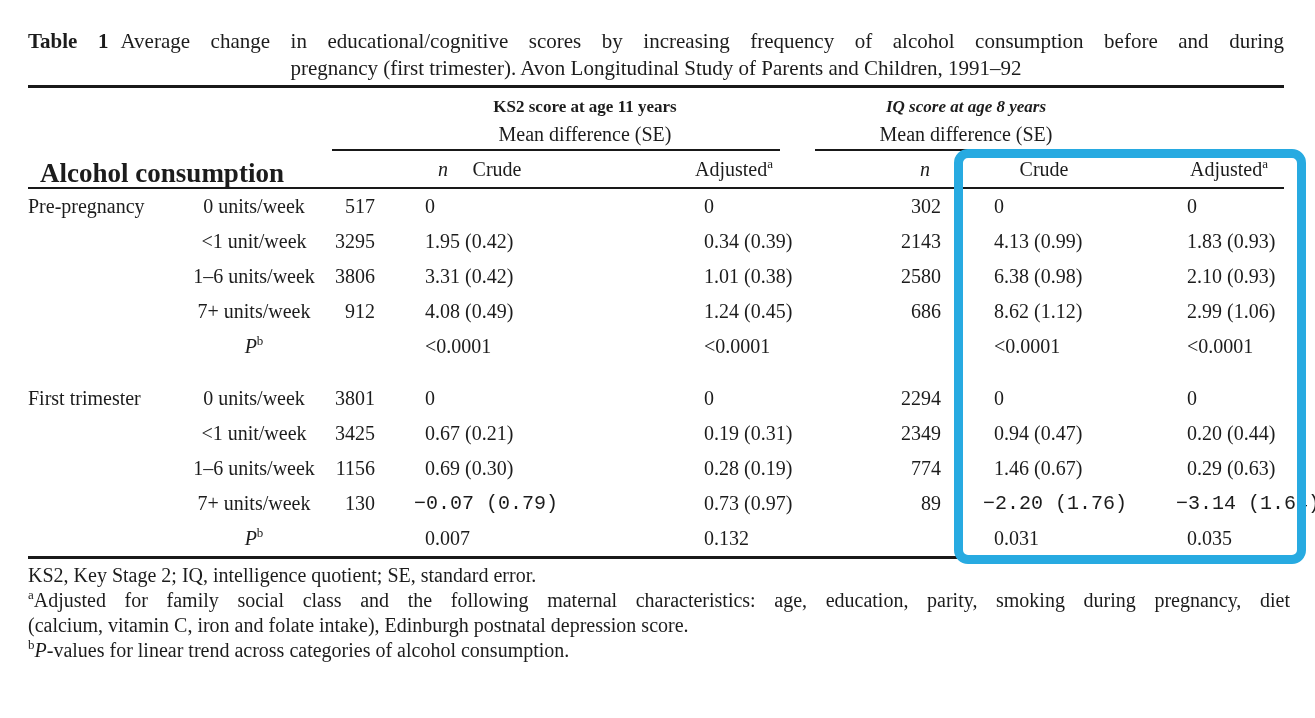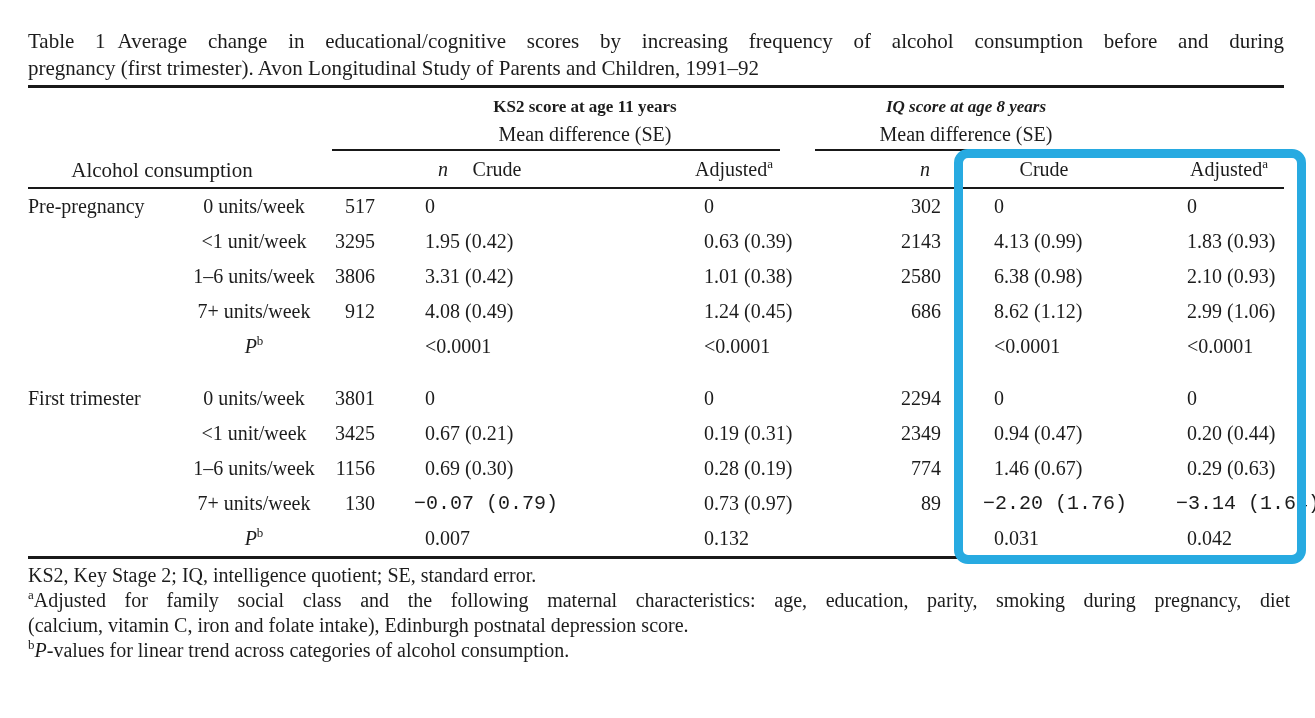--- a/index.html
+++ b/index.html
@@ -9,22 +9,22 @@
     width: 1315px;
     height: 718px;
     background: #ffffff;
     font-family: "Liberation Serif", "DejaVu Serif", serif;
     color: #1c1c1c;
     overflow: hidden;
   }
   
   .title-block { position: absolute; left: 28px; top: 28px; width: 1256px; font-size: 21px; }
   .title-line1 { white-space: normal; text-align: justify; text-align-last: justify; line-height: 27px; }
-  .title-line2 { line-height: 27px; white-space: nowrap; }
-  .title-label { font-weight: normal; margin-right: 12px; }
+  .title-line2 { line-height: 27px; white-space: nowrap; text-align: center; }
+  .title-label { font-weight: bold; margin-right: 12px; }
   
   .rule { position: absolute; background: #191919; }
   .rule-top    { left: 28px; top: 85px;  width: 1256px; height: 3px; }
   .rule-header { left: 28px; top: 187px; width: 1256px; height: 2px; }
   .rule-bottom { left: 28px; top: 556px; width: 1256px; height: 3px; }
   .rule-ks2    { left: 332px; top: 149px; width: 448px; height: 2px; }
   .rule-iq     { left: 815px; top: 149px; width: 469px; height: 2px; }
   
   .hdr { position: absolute; white-space: nowrap; font-size: 20px; }
   .hdr.center { transform: translateX(-50%); }
@@ -75,21 +75,21 @@
   <div class="rule rule-ks2"></div>
   <div class="rule rule-iq"></div>
   <div class="rule rule-header"></div>
   <div class="rule rule-bottom"></div>
 
   <div class="hdr center spanner-title" style="left:585px; top:97px;">KS2 score at age 11 years</div>
   <div class="hdr center" style="left:585px; top:123px;">Mean difference (SE)</div>
   <div class="hdr center spanner-title" style="left:966px; top:97px;font-style:italic;">IQ score at age 8 years</div>
   <div class="hdr center" style="left:966px; top:123px;">Mean difference (SE)</div>
 
-  <div class="hdr center" style="left:162px; top:158px; font-weight:normal; font-size:21px;">Alcohol consumption</div>
+  <div class="hdr center" style="left:162px; top:158px; font-weight:bold; font-size:27px;">Alcohol consumption</div>
   <div class="hdr center it" style="left:443px; top:158px;">n</div>
   <div class="hdr center" style="left:497px; top:158px;">Crude</div>
   <div class="hdr center" style="left:734px; top:158px;"><span>Adjusted</span><sup>a</sup></div>
   <div class="hdr center it" style="left:925px; top:158px;">n</div>
   <div class="hdr center" style="left:1044px; top:158px;">Crude</div>
   <div class="hdr center" style="left:1229px; top:158px;"><span>Adjusted</span><sup>a</sup></div>
 
   <table class="data">
     <colgroup>
       <col style="width:147px">
@@ -110,21 +110,21 @@
           <td class="c4">0</td>
           <td class="c5">302</td>
           <td class="c6">0</td>
           <td class="c7">0</td>
         </tr>
         <tr>
           <td class="c0"></td>
           <td class="c1">&lt;1 unit/week</td>
           <td class="c2">3295</td>
           <td class="c3">1.95 (0.42)</td>
-          <td class="c4">0.63 (0.39)</td>
+          <td class="c4">0.34 (0.39)</td>
           <td class="c5">2143</td>
           <td class="c6">4.13 (0.99)</td>
           <td class="c7">1.83 (0.93)</td>
         </tr>
         <tr>
           <td class="c0"></td>
           <td class="c1">1–6 units/week</td>
           <td class="c2">3806</td>
           <td class="c3">3.31 (0.42)</td>
           <td class="c4">1.01 (0.38)</td>
@@ -196,21 +196,21 @@
           <td class="c7 neg">−3.14 (1.64)</td>
         </tr>
         <tr>
           <td class="c0"></td>
           <td class="c1"><i>P</i><sup>b</sup></td>
           <td class="c2"></td>
           <td class="c3">0.007</td>
           <td class="c4">0.132</td>
           <td class="c5"></td>
           <td class="c6">0.031</td>
-          <td class="c7">0.042</td>
+          <td class="c7">0.035</td>
         </tr>
       </tbody>
   </table>
 
   <div class="highlight-box" style="border-color: rgb(39, 170, 225);"></div>
 
   <div class="footnotes">
     <div>KS2, Key Stage 2; IQ, intelligence quotient; SE, standard error.</div>
     <div class="fn-justify"><sup>a</sup><span>Adjusted for family social class and the following maternal characteristics: age, education, parity, smoking during pregnancy, diet</span></div>
     <div>(calcium, vitamin C, iron and folate intake), Edinburgh postnatal depression score.</div>

